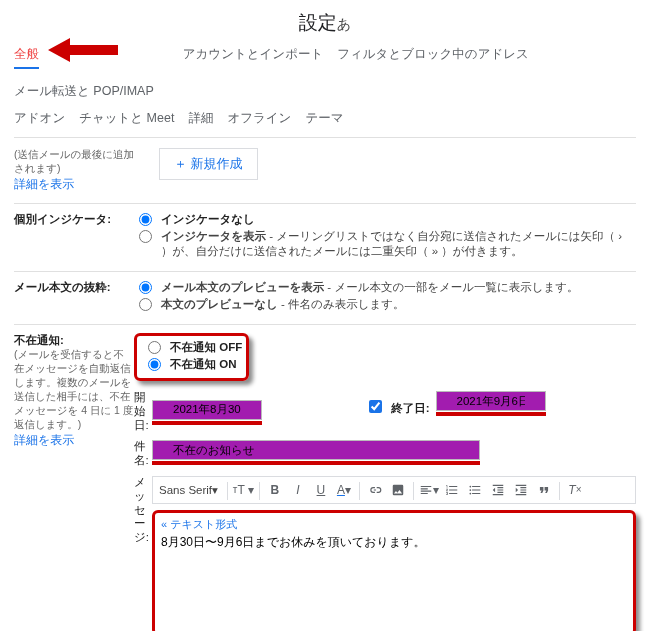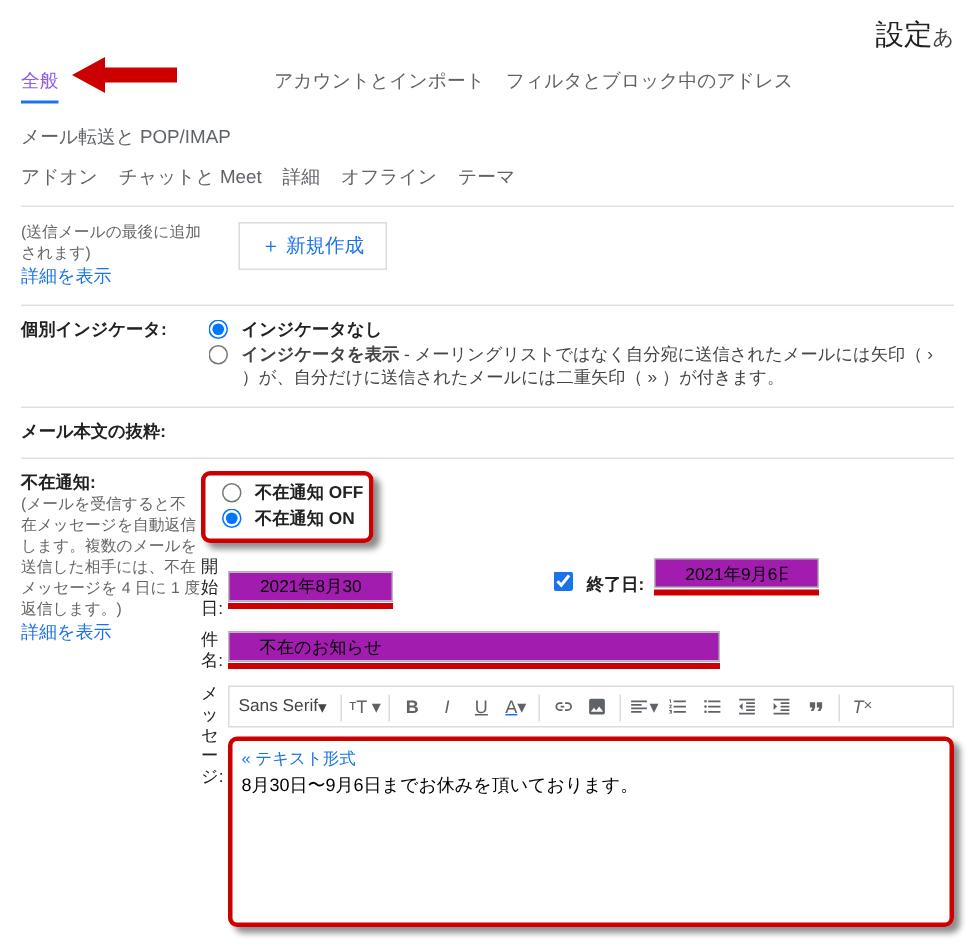--- a/index.html
+++ b/index.html
@@ -7,21 +7,21 @@
     margin: 0;
     padding: 8px 14px;
     font-family: Arial, "Hiragino Sans", "Meiryo", sans-serif;
     font-size: 12px;
     color: #222;
     width: 650px;
     background: #fff;
   }
   .header-row {
     display: flex;
-    justify-content: flex-end;
+    justify-content: center;
     align-items: baseline;
   }
   h1.title {
     font-size: 19px;
     font-weight: 400;
     margin: 2px 0 10px 0;
     color: #202124;
   }
   .tabs {
     position: relative;
@@ -33,21 +33,21 @@
     gap: 14px;
     color: #5f6368;
     font-size: 12.5px;
   }
   .tab-line2 { margin-top: 6px; border-bottom: 1px solid #e0e0e0; padding-bottom: 6px; }
   .tab {
     cursor: pointer;
     padding-bottom: 4px;
   }
   .tab.active {
-    color: #8b5cf6;
+    color: #ef4444;
     border-bottom: 2px solid #1a73e8;
     font-weight: 500;
   }
   .tab-line1-offset {
     visibility: hidden;
   }
   .arrow-tab {
     position: absolute;
     left: 34px;
     top: -8px;
@@ -234,20 +234,34 @@
         <b>インジケータを表示</b><span> - メーリングリストではなく自分宛に送信されたメールには矢印（ › ）が、自分だけに送信されたメールには二重矢印（ » ）が付きます。</span>
       </span>
     </div>
   </div>
 </div>
 
 <div class="sec-row border">
   <div class="left-col">
     <b>メール本文の抜粋:</b>
   </div>
+  <div class="right-col">
+    <div class="opt-row">
+      <input type="radio" name="snip" checked="" style="">
+      <span class="desc">
+        <b>メール本文のプレビューを表示</b><span> - メール本文の一部をメール一覧に表示します。</span>
+      </span>
+    </div>
+    <div class="opt-row">
+      <input type="radio" name="snip" style="">
+      <span class="desc">
+        <b>本文のプレビューなし</b><span> - 件名のみ表示します。</span>
+      </span>
+    </div>
+  </div>
 </div>
 
 <div class="sec-row">
   <div class="left-col">
     <b>不在通知:</b>
     <div class="hint">(メールを受信すると不在メッセージを自動返信します。複数のメールを送信した相手には、不在メッセージを 4 日に 1 度返信します。)</div>
     <a class="detail">詳細を表示</a>
   </div>
   <div class="right-col">
 

